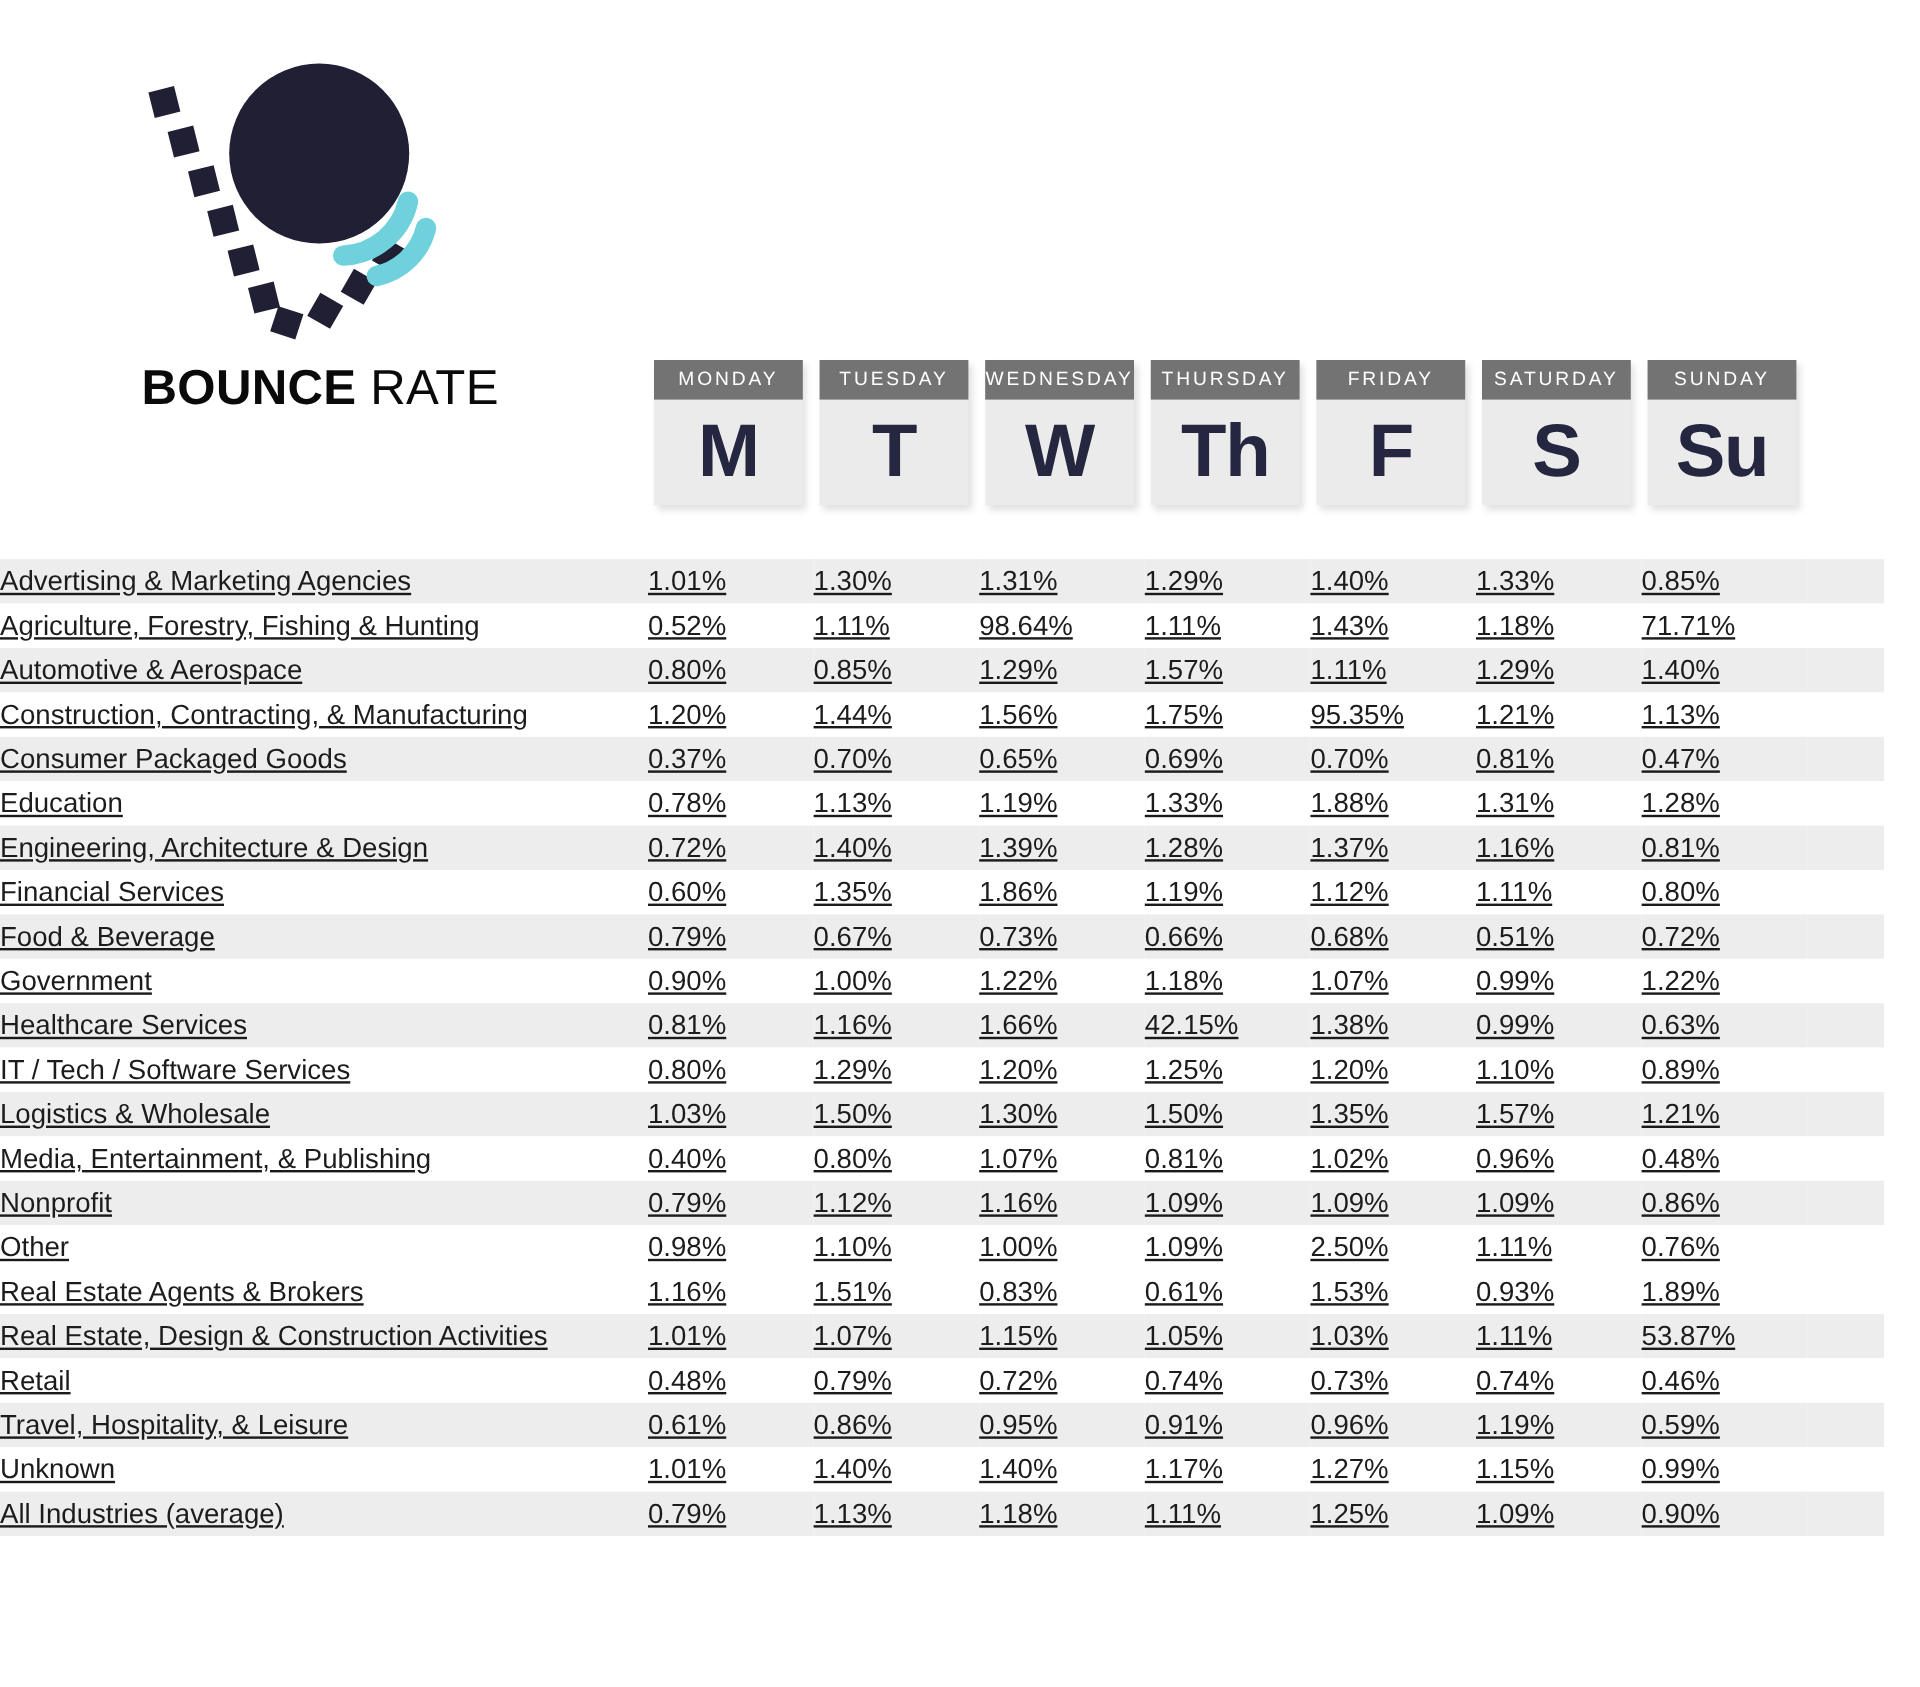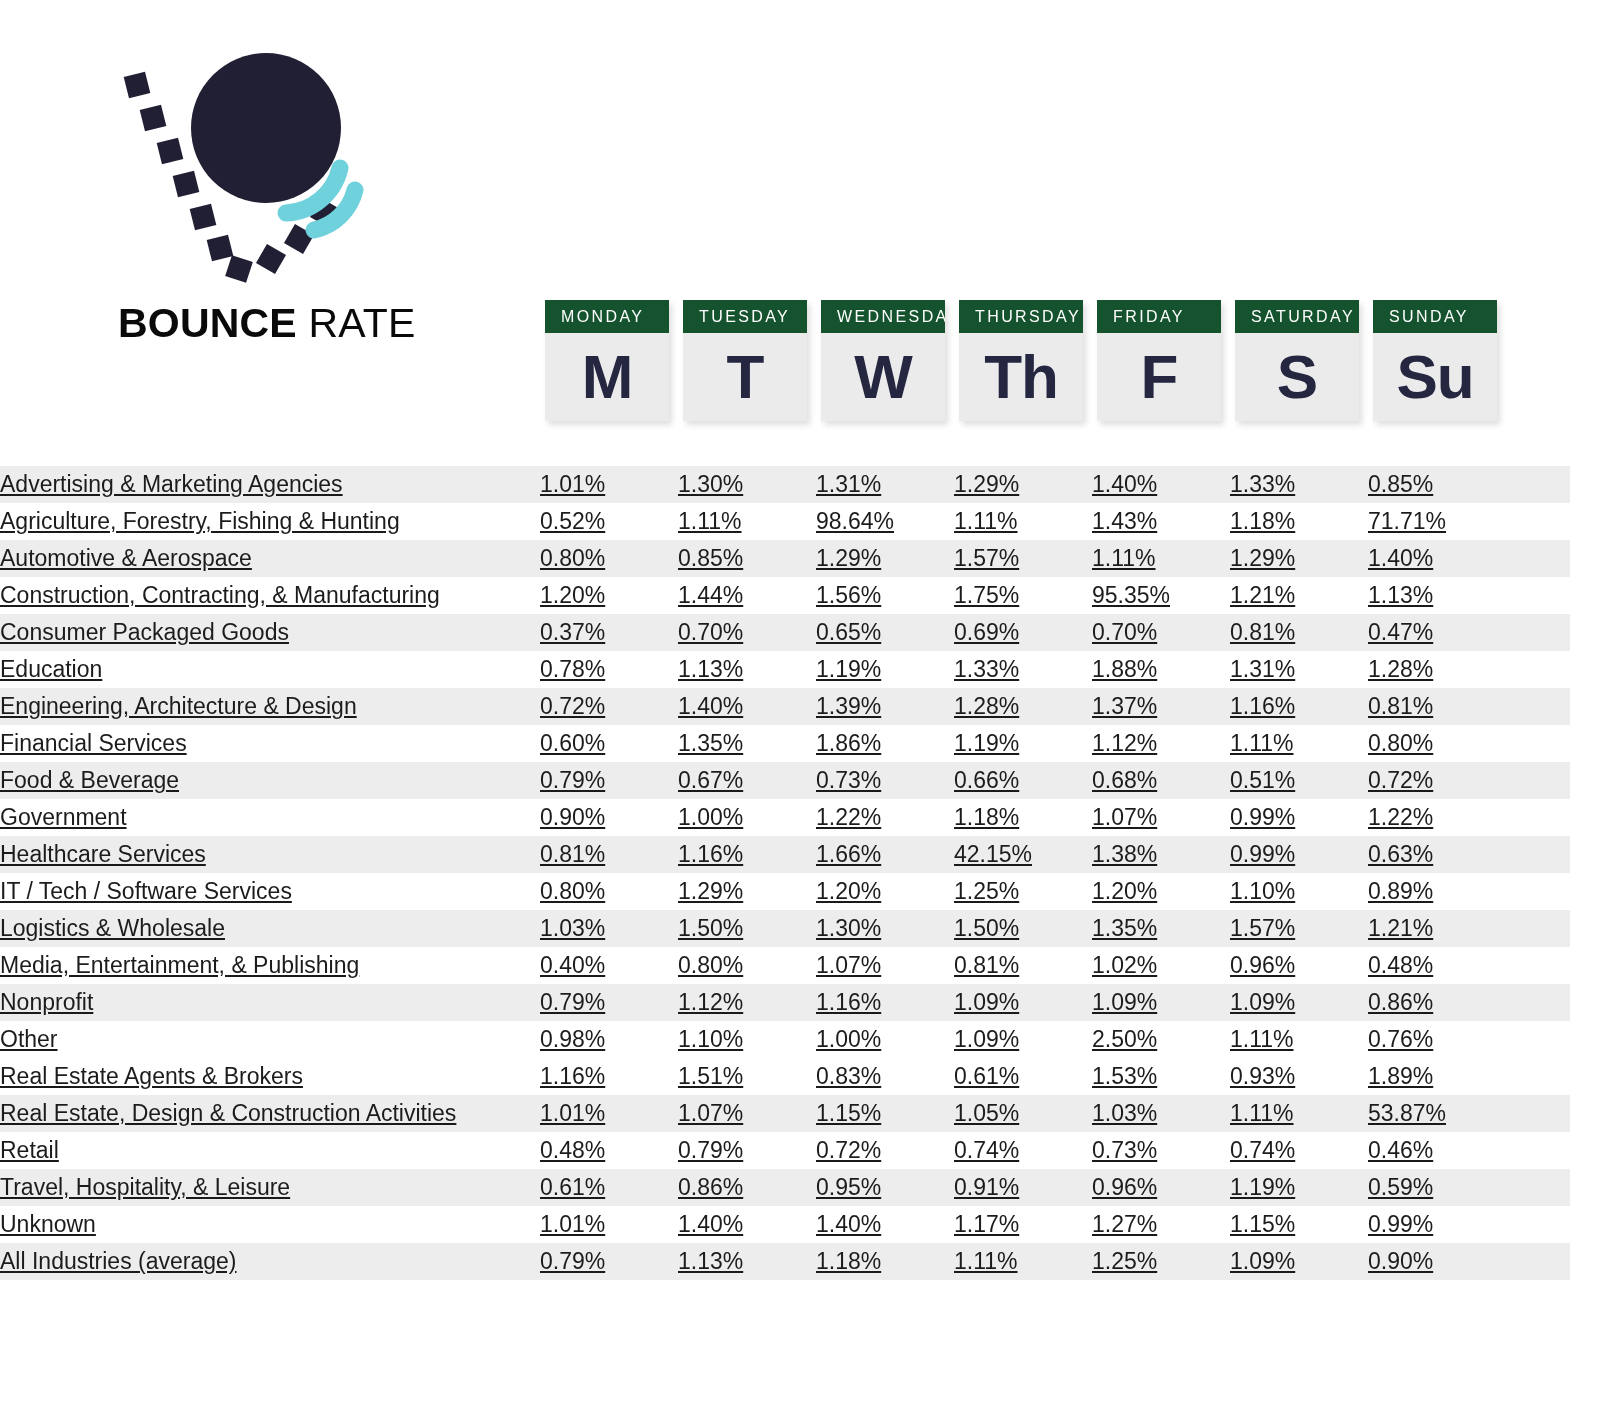--- a/index.html
+++ b/index.html
@@ -54,25 +54,26 @@
     top: 300px;
     display: flex;
     gap: 14px;
   }
   .day-card {
     width: 124px;
     box-shadow: 3px 4px 6px rgba(0,0,0,0.13);
     background: #ebebeb;
   }
   .day-card-top {
-    background: #14532d;
+    background: #737373;
     color: #ffffff;
     font-size: 16px;
     letter-spacing: 2.4px;
-    padding: 9px 0 8px 16px;
+    text-align: center;
+    padding: 9px 0 8px 0;
     line-height: 1;
     white-space: nowrap;
     overflow: hidden;
   }
   .day-card-body {
     height: 88px;
     display: flex;
     align-items: center;
     justify-content: center;
     color: #252740;

